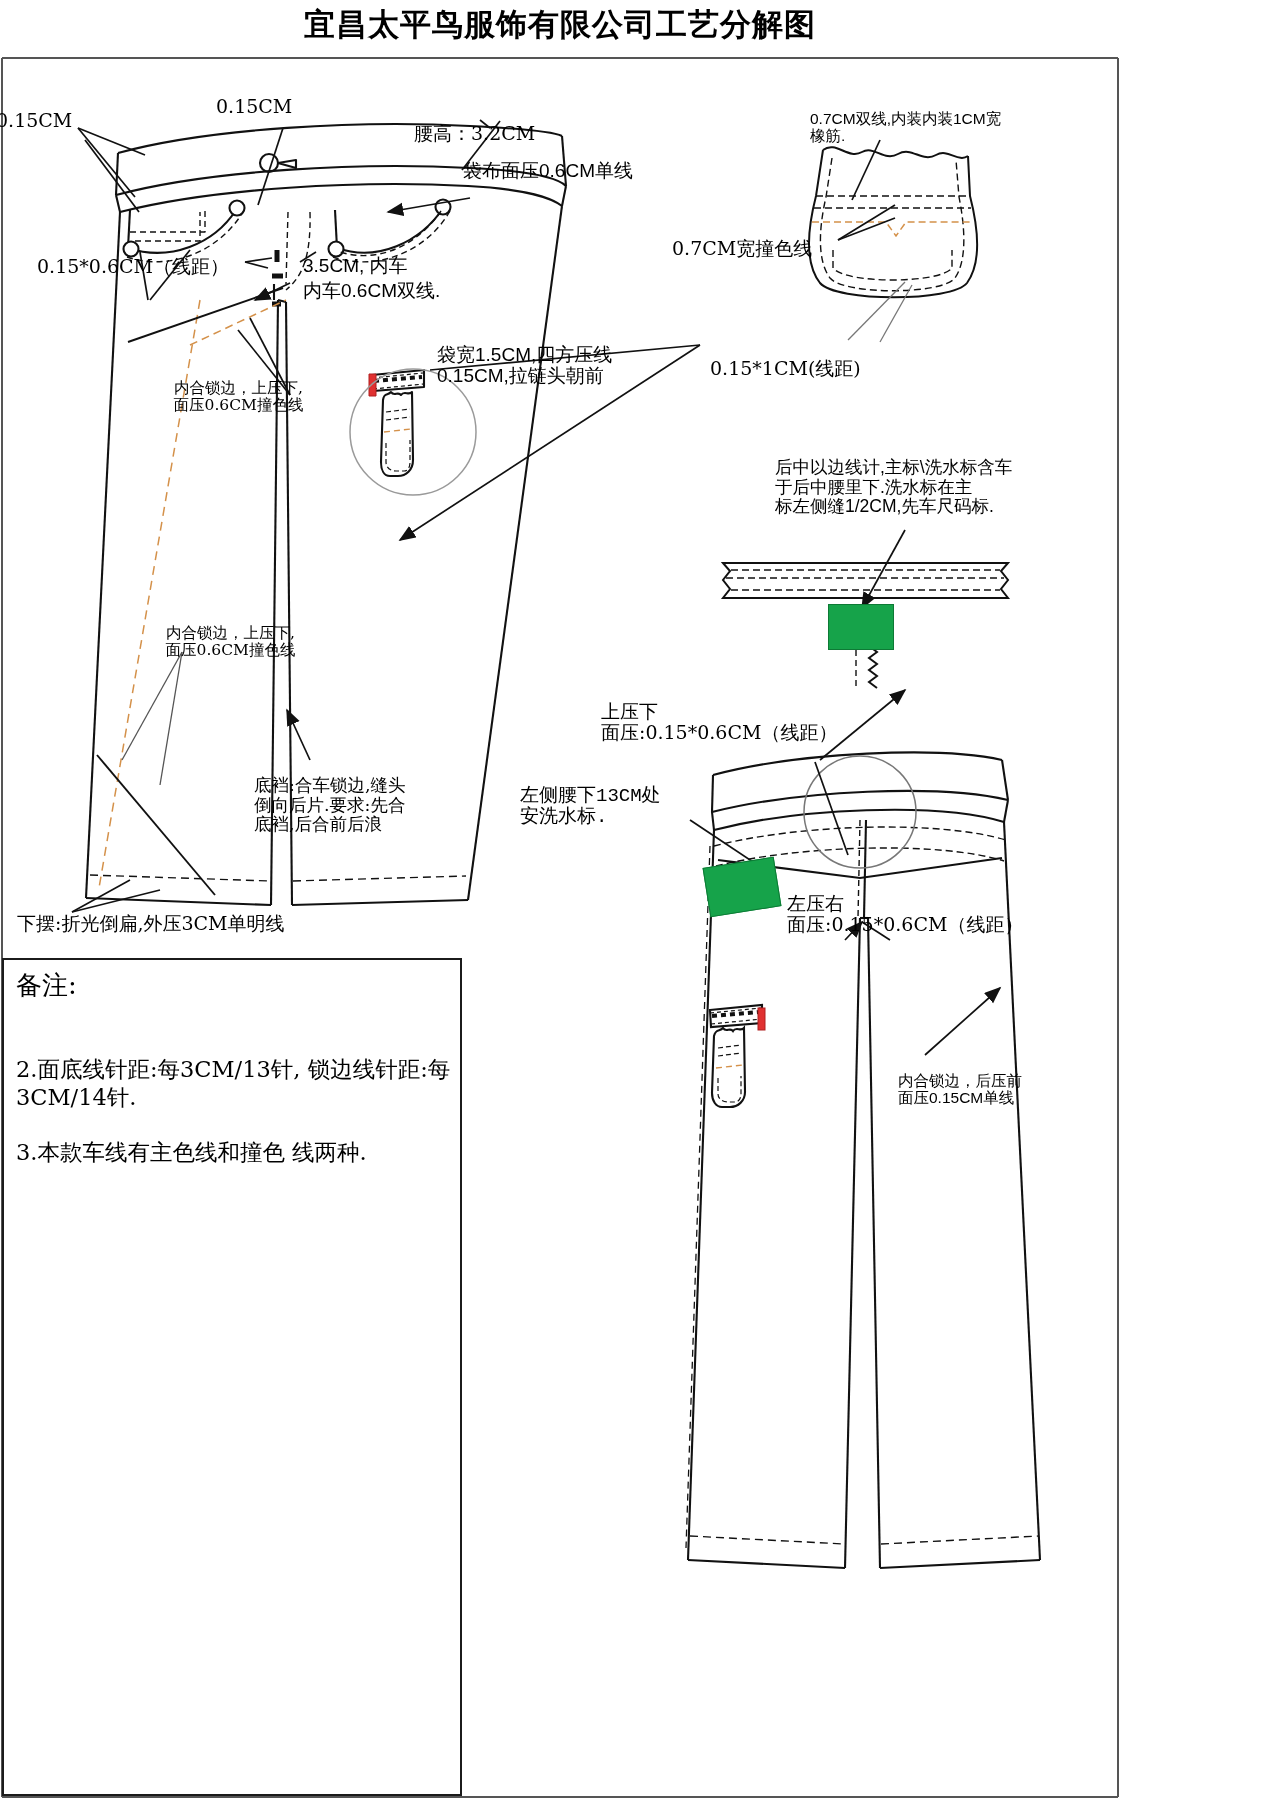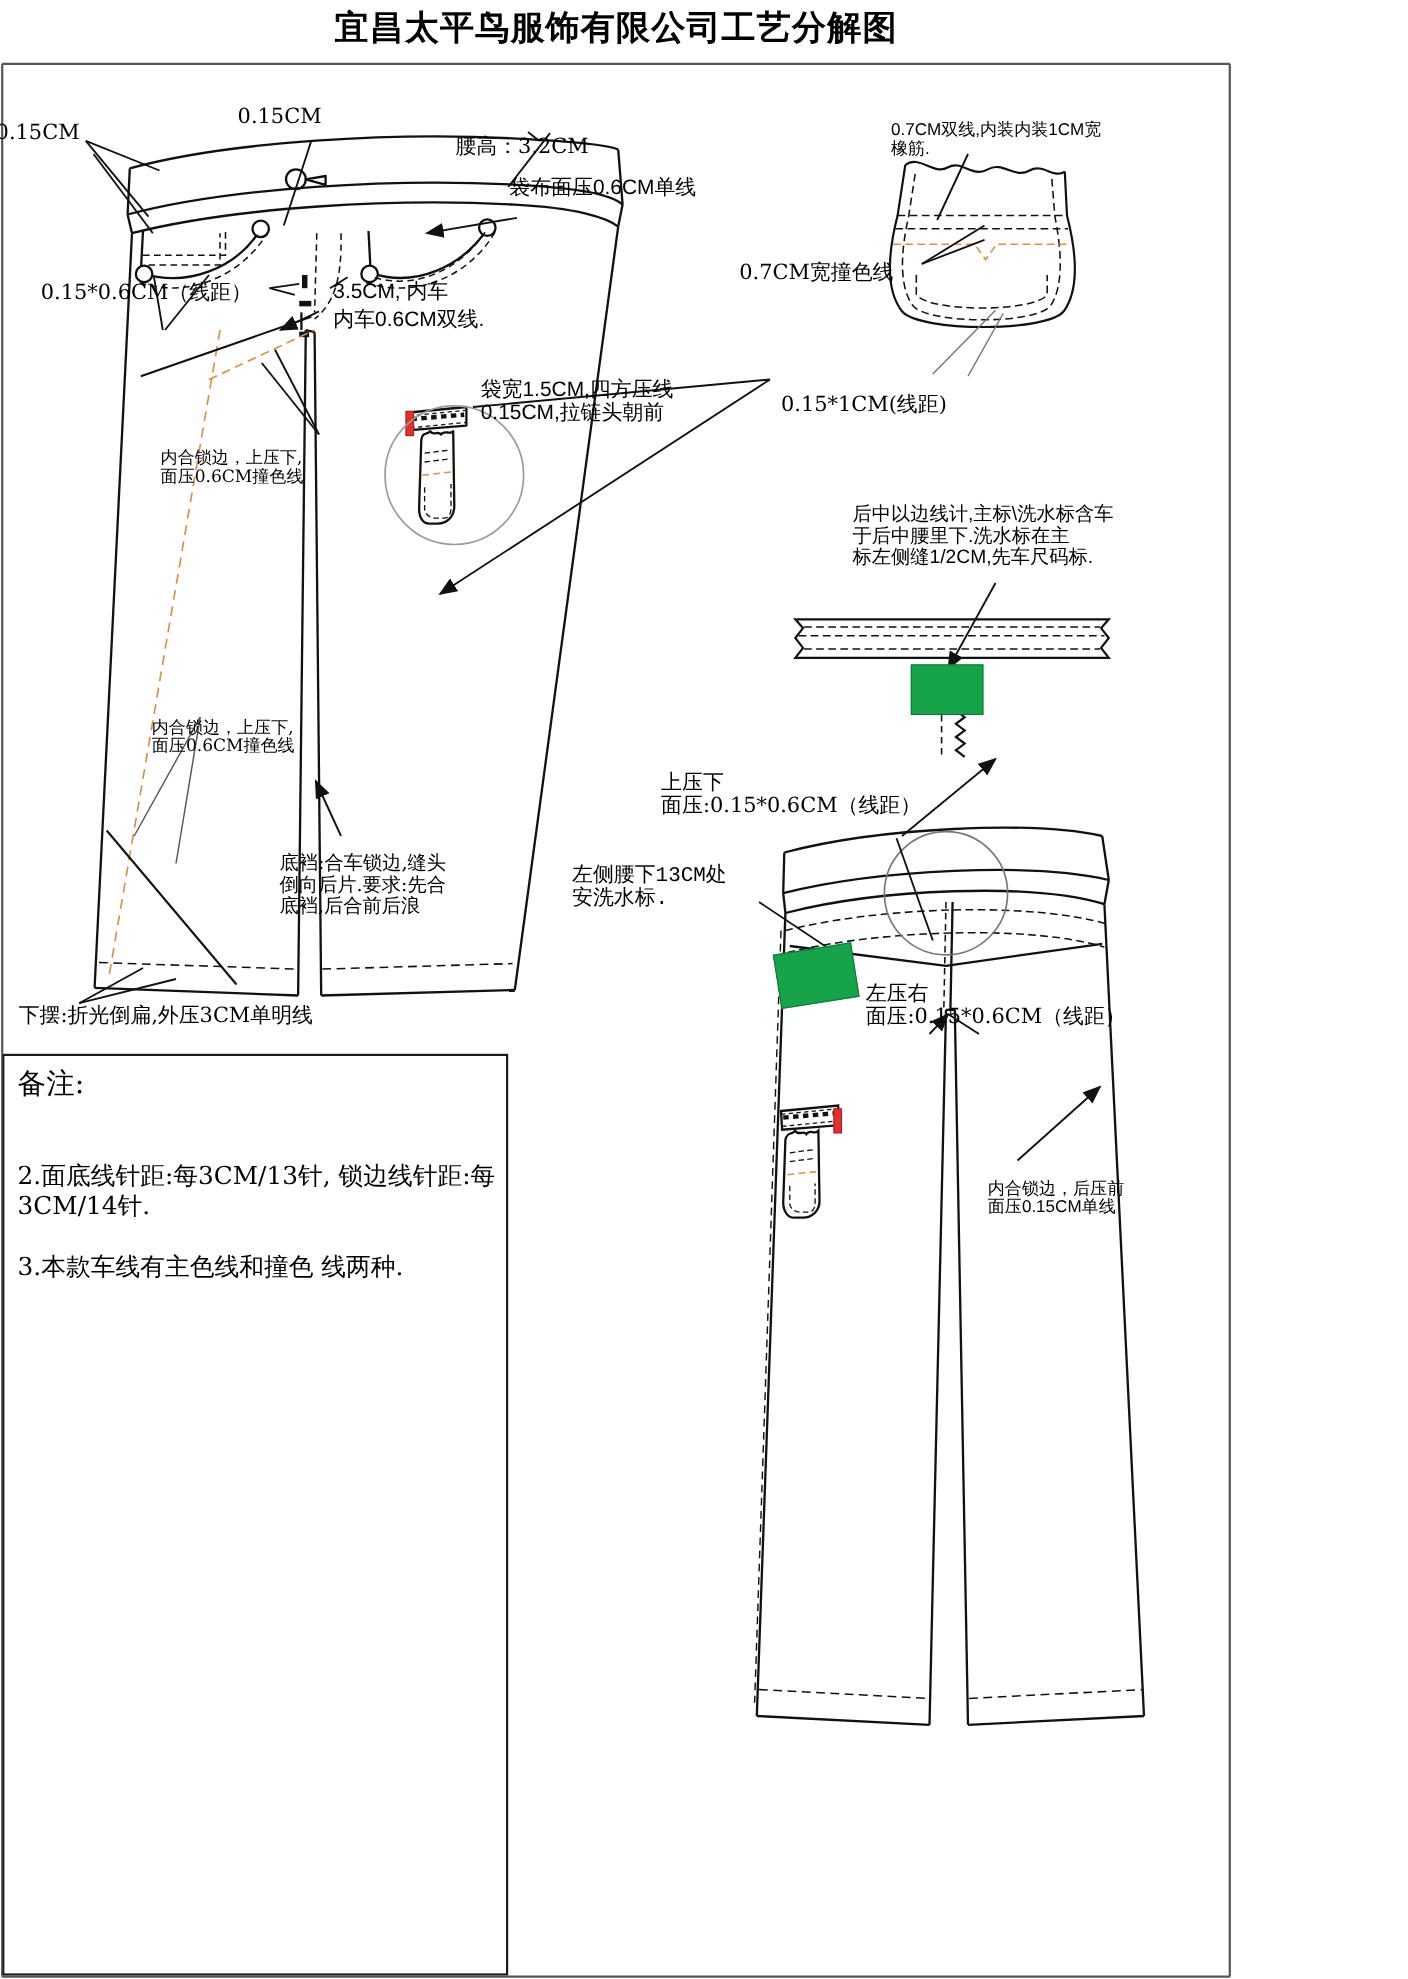--- a/index.html
+++ b/index.html
@@ -18,21 +18,21 @@
   }
 
   .lbl{position:absolute;white-space:pre;line-height:1.12;}
   .serif{font-family:"DejaVu Serif","Liberation Serif",serif;}
   .sans{font-family:"Liberation Sans","DejaVu Sans",sans-serif;}
   .f15{font-size:15.5px;}
   .f16{font-size:19px;}
   .f17{font-size:17.5px;}
   .f18{font-size:19px;}
 
-  .ctr{margin-top:28px;}
+  .ctr{text-align:center;}
 
   
   #notes-box{
     position:absolute;left:2px;top:958px;width:460px;height:838px;
     border:2px solid #1b1b1b;background:#fff;box-sizing:border-box;
   }
   #notes-inner{position:absolute;left:12px;top:8px;width:440px;}
   .note-head{font-size:26px;font-family:"DejaVu Serif","Liberation Serif",serif;}
   .note-item{font-size:22.5px;font-family:"DejaVu Serif","Liberation Serif",serif;line-height:1.26;}
   .note-gap{height:26px;}

